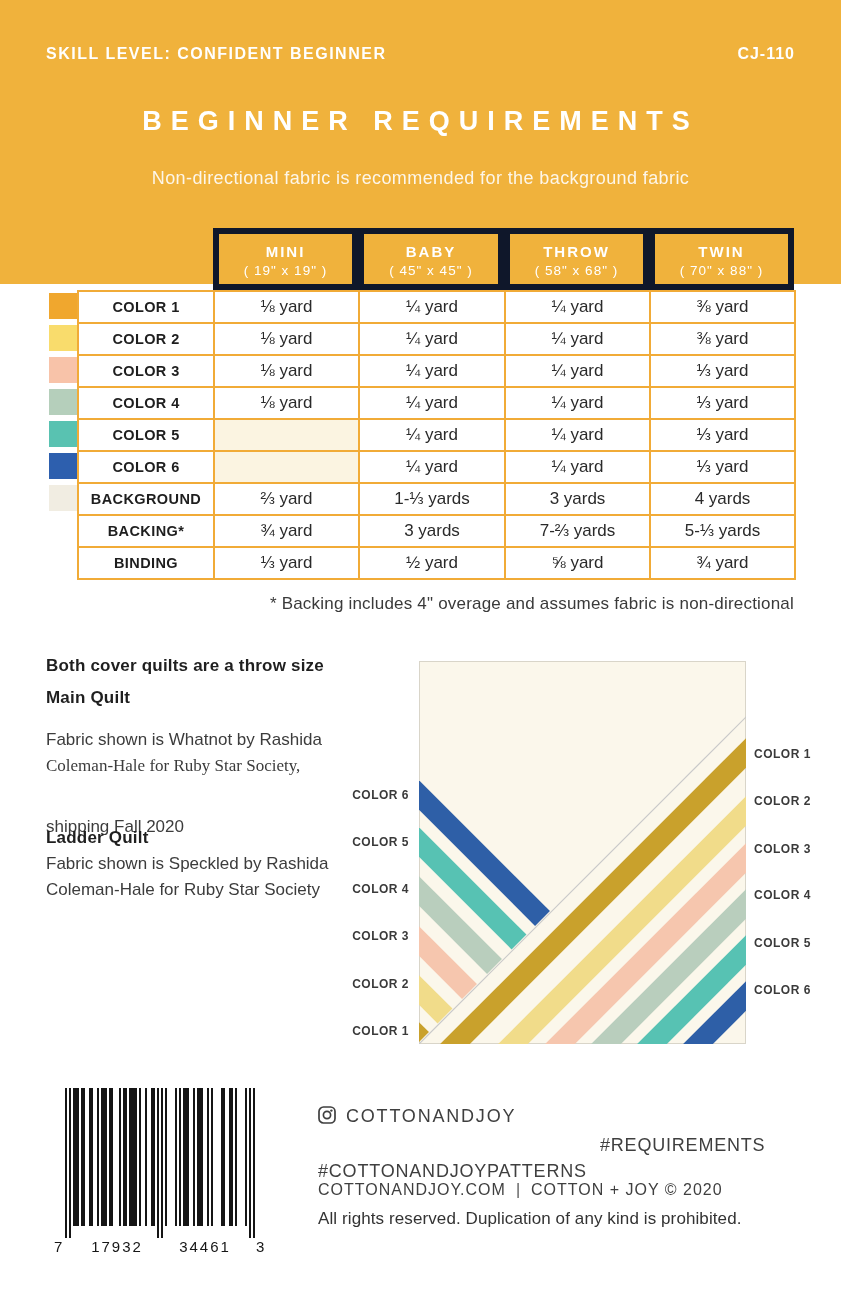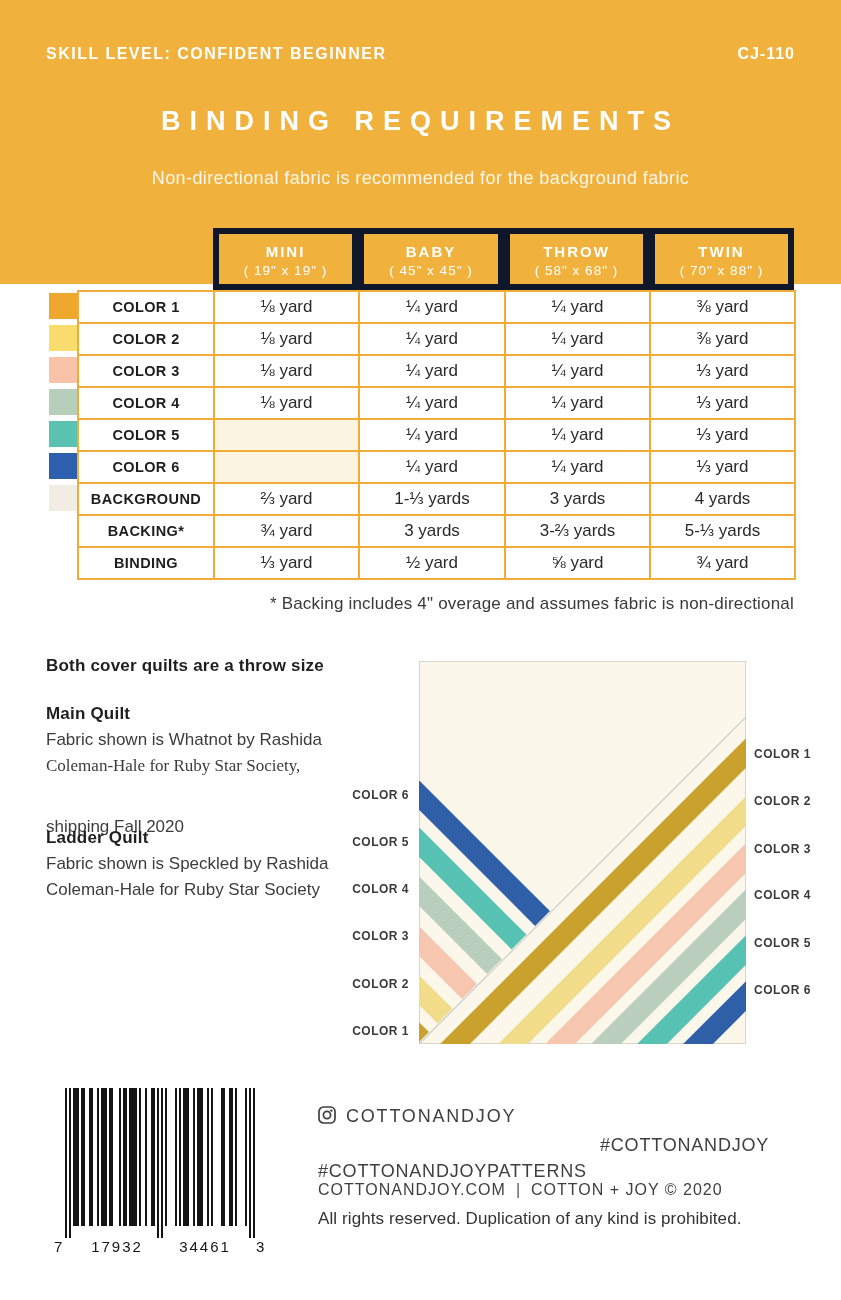--- a/index.html
+++ b/index.html
@@ -50,21 +50,21 @@
   .bc-digit{font-size:15px;fill:#161616;font-family:"Liberation Sans","DejaVu Sans",sans-serif;}
 </style>
 </head>
 <body>
 
 <div class="page">
 
   <div class="abs banner" style="background-color: rgb(240, 178, 60);"></div>
   <div class="abs skill">SKILL LEVEL: CONFIDENT BEGINNER</div>
   <div class="abs patno">CJ-110</div>
-  <div class="abs title">BINDING REQUIREMENTS</div>
+  <div class="abs title">BEGINNER REQUIREMENTS</div>
   <div class="abs subtitle">Non-directional fabric is recommended for the background fabric</div>
 
   <div class="abs colhead" style="left: 213px; width: 145px; background-color: rgb(240, 178, 60);">
     <div class="cname">MINI</div>
     <div class="csize">( 19" x 19" )</div>
   </div>
   <div class="abs colhead" style="left: 358px; width: 146px; background-color: rgb(240, 178, 60);">
     <div class="cname">BABY</div>
     <div class="csize">( 45" x 45" )</div>
   </div>
@@ -140,37 +140,37 @@
         <td class="rowlabel">BACKGROUND</td>
         <td class="cell">⅔ yard</td>
         <td class="cell">1-⅓ yards</td>
         <td class="cell">3 yards</td>
         <td class="cell">4 yards</td>
       </tr>
       <tr>
         <td class="rowlabel">BACKING*</td>
         <td class="cell">¾ yard</td>
         <td class="cell">3 yards</td>
-        <td class="cell">3-⅔ yards</td>
+        <td class="cell">7-⅔ yards</td>
         <td class="cell">5-⅓ yards</td>
       </tr>
       <tr>
         <td class="rowlabel">BINDING</td>
         <td class="cell">⅓ yard</td>
         <td class="cell">½ yard</td>
         <td class="cell">⅝ yard</td>
         <td class="cell">¾ yard</td>
       </tr>
     </tbody>
   </table>
 
   <div class="abs footnote">* Backing includes 4" overage and assumes fabric is non-directional</div>
 
   <div class="abs note bold" style="top:656px;">Both cover quilts are a throw size</div>
-  <div class="abs note bold" style="top:704px;">Main Quilt</div>
+  <div class="abs note bold" style="top:688px;">Main Quilt</div>
   <div class="abs note" style="top:730px;">Fabric shown is Whatnot by Rashida</div>
   <div class="abs note" style="top:756px;font-family:Liberation Serif, serif;">Coleman-Hale for Ruby Star Society,</div>
   <div class="abs note" style="top:817px;">shipping Fall 2020</div>
   <div class="abs note bold" style="top:828px;">Ladder Quilt</div>
   <div class="abs note" style="top:854px;">Fabric shown is Speckled by Rashida</div>
   <div class="abs note" style="top:880px;">Coleman-Hale for Ruby Star Society</div>
 
   <svg class="abs" style="left:419px;top:661px;" width="327" height="383" viewBox="0 0 327 383">
     <defs>
       <clipPath id="quiltClip">
@@ -268,19 +268,19 @@
     <text class="bc-digit" x="203" y="164">3</text>
   </svg>
 
   <svg class="abs" style="left:318px;top:1106px;" width="18" height="18" viewBox="0 0 18 18">
     <rect x="1" y="1" width="16" height="16" rx="4.5" fill="none" stroke="#3F3F3F" stroke-width="1.7"></rect>
     <circle cx="9" cy="9" r="3.6" fill="none" stroke="#3F3F3F" stroke-width="1.7"></circle>
     <circle cx="13.4" cy="4.6" r="1.2" fill="#3F3F3F"></circle>
   </svg>
   <div class="abs ig-handle">COTTONANDJOY</div>
   <div class="abs hashtag" style="left:318px;margin-top:26px;">#COTTONANDJOYPATTERNS</div>
-  <div class="abs hashtag" style="left:600px;">#COTTONANDJOY</div>
+  <div class="abs hashtag" style="left:600px;">#REQUIREMENTS</div>
   <div class="abs webline">
     <span>COTTONANDJOY.COM</span><span class="sep">|</span><span>COTTON + JOY © 2020</span>
   </div>
   <div class="abs rights">All rights reserved. Duplication of any kind is prohibited.</div>
 
 </div>
 
 </body></html>

